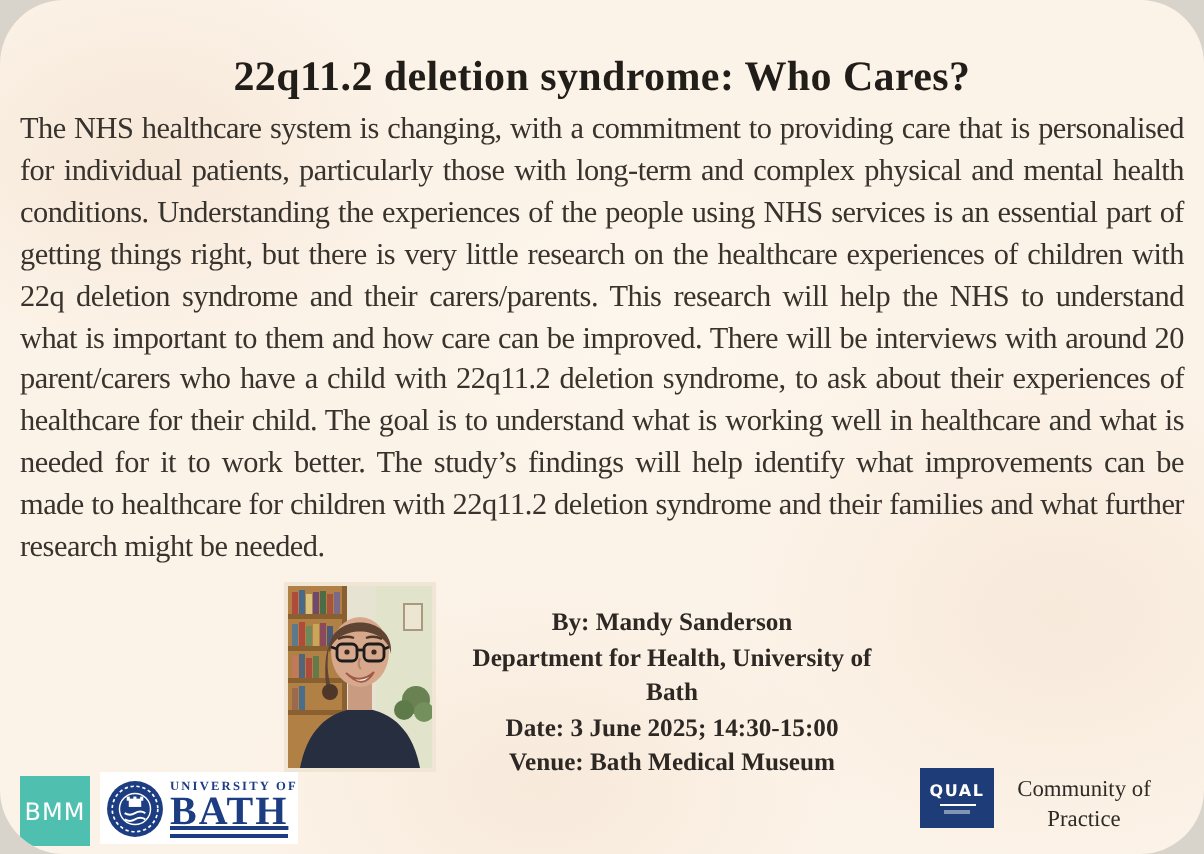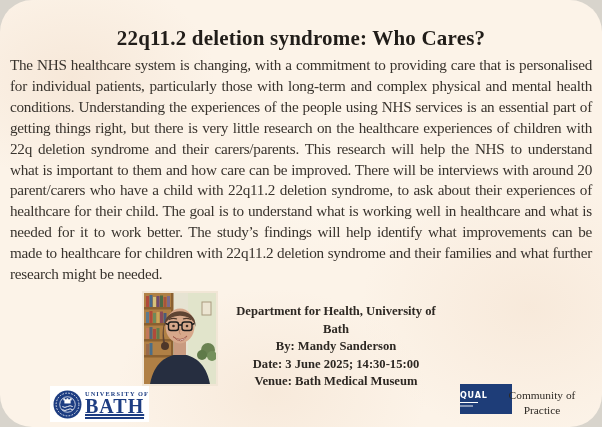--- a/index.html
+++ b/index.html
@@ -46,22 +46,22 @@
   .bath-words{margin-left:3px;display:flex;flex-direction:column;align-items:flex-start;}
   .bath-line1{
     font-size:6.3px;font-weight:bold;color:#1d3d82;letter-spacing:1.1px;
     line-height:7px;white-space:nowrap;
   }
   .bath-line2{
     font-size:20px;font-weight:bold;color:#1d3d82;letter-spacing:1px;line-height:19px;
     border-bottom:2.5px solid #1d3d82;padding-bottom:1px;white-space:nowrap;text-decoration:underline;
   }
   .qual-badge{
-    position:absolute;left:460px;top:384px;width:52px;height:30px;background:#1e3d78;
-    display:flex;flex-direction:column;align-items:flex-start;justify-content:center;
+    position:absolute;left:460px;top:384px;width:37px;height:30px;background:#1e3d78;
+    display:flex;flex-direction:column;align-items:center;justify-content:center;
   }
   .qual-word{
     color:#ffffff;font-family:"DejaVu Sans","Liberation Sans",sans-serif;
     font-size:8px;font-weight:bold;letter-spacing:.8px;line-height:9px;
   }
   .qual-bar{width:18px;height:1.5px;background:#ffffff;margin-top:1.5px;}
   .qual-bar2{width:13px;height:2.5px;background:rgba(255,255,255,.45);margin-top:1.5px;}
   .qual-text{
     position:absolute;left:492px;top:388px;width:100px;text-align:center;
     font-size:11.4px;line-height:14.5px;color:#2e2a25;
@@ -137,26 +137,29 @@
       </g>
       <circle cx="29.5" cy="33" r="1.3" fill="#3a2a20"></circle>
       <circle cx="43" cy="33" r="1.3" fill="#3a2a20"></circle>
       <path d="M36,36 q-1.5,4 0.5,5.5" stroke="#b98668" stroke-width="1" fill="none"></path>
 
       <path d="M29,43.5 q7,6 14,-0.5 q-5.5,9.5 -14,0.5 Z" fill="#ffffff" stroke="#a05a48" stroke-width="0.9"></path>
     </svg>
   </div>
 
   <div class="details">
+    <div>By: Mandy Sanderson</div>
     <div>Department for Health, University of Bath</div>
-    <div>By: Mandy Sanderson</div>
     <div>Date: 3 June 2025; 14:30-15:00</div>
     <div>Venue: Bath Medical Museum</div>
   </div>
 
+  <div class="bmm-badge">
+    <span>BMM</span>
+  </div>
 
   <div class="bath-logo">
     <svg class="bath-seal" width="29" height="29" viewBox="0 0 28 28">
       <circle cx="14" cy="14" r="13.5" fill="#1d3d82"></circle>
       <circle cx="14" cy="14" r="11" fill="none" stroke="#ffffff" stroke-width="0.8" stroke-dasharray="1.6,1.3"></circle>
       <circle cx="14" cy="14" r="7.5" fill="none" stroke="#ffffff" stroke-width="0.7"></circle>
       <rect x="11" y="9" width="6" height="4" fill="#ffffff"></rect>
       <rect x="10" y="8" width="1.5" height="2" fill="#ffffff"></rect>
         <rect x="13.2" y="8" width="1.5" height="2" fill="#ffffff"></rect>
         <rect x="16.5" y="8" width="1.5" height="2" fill="#ffffff"></rect>

